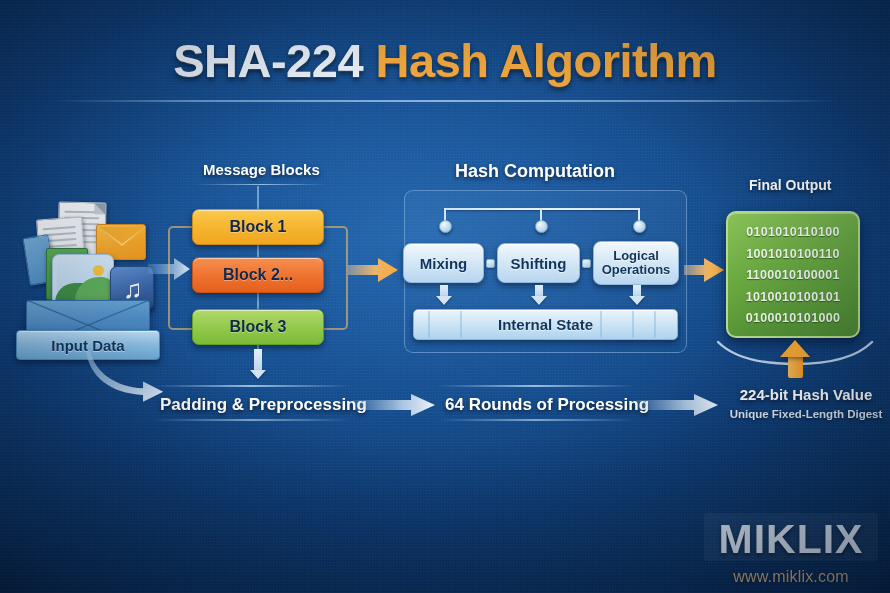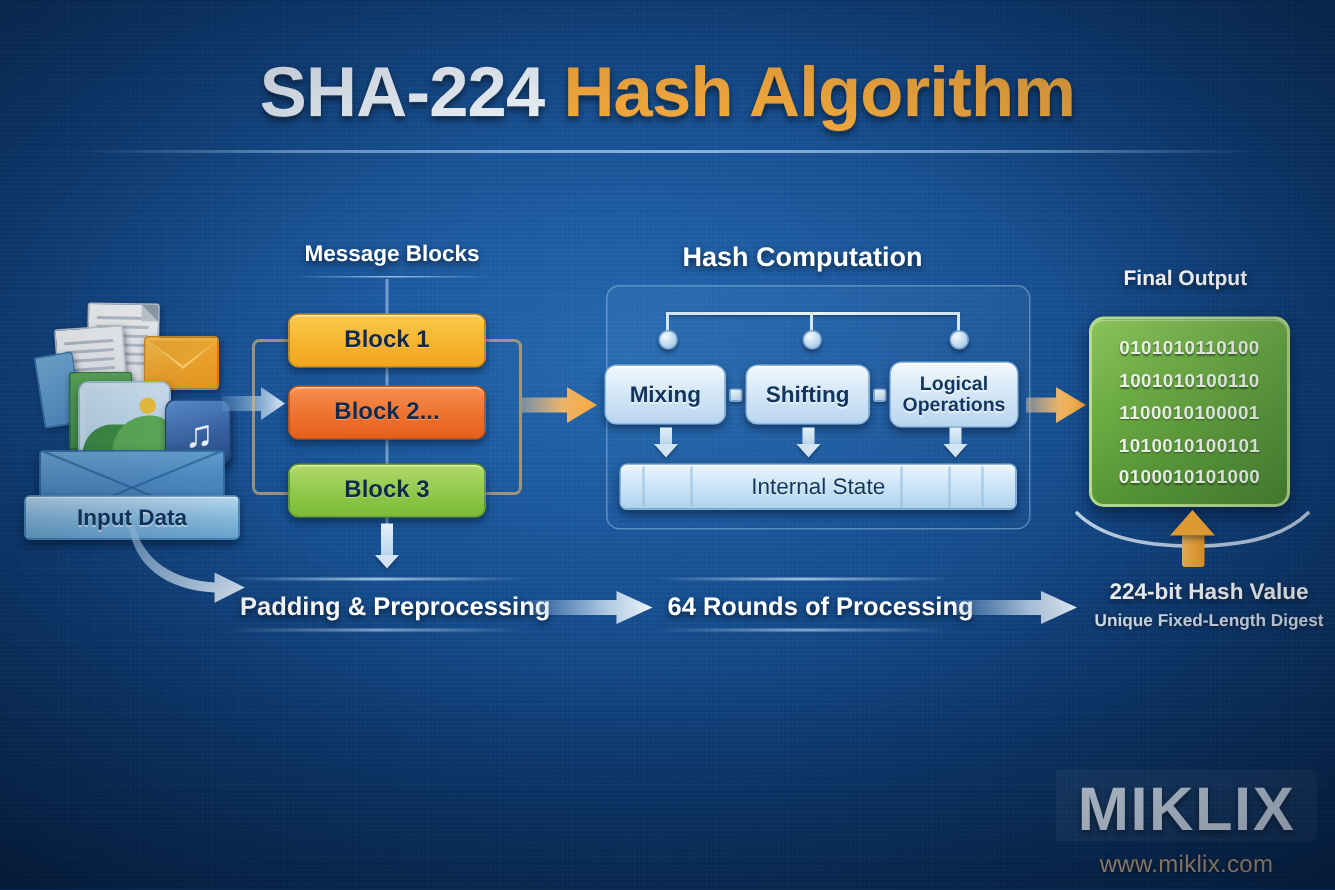--- a/index.html
+++ b/index.html
@@ -223,21 +223,21 @@
   #da3{ left:629px; top:285px; }
   .dn-arrow .shaft{ height:11px; }
 
   #internal-state{
     position:absolute; left:413px; top:309px; width:265px; height:31px; border-radius:5px;
     background:linear-gradient(180deg,#eaf5fd 0%,#cde4f5 48%,#aed3ee 100%);
     border:1px solid #8ab5da;
     box-shadow:0 3px 6px rgba(0,10,30,.45), inset 0 1px 0 rgba(255,255,255,.85);
     display:flex; align-items:center; justify-content:center;
   }
-  #internal-state span{ color:#11355c; font-size:15px; font-weight:normal; text-shadow:0 1px 0 rgba(255,255,255,.6); position:relative; z-index:2;}
+  #internal-state span{ color:#11355c; font-size:15px; font-weight:bold; text-shadow:0 1px 0 rgba(255,255,255,.6); position:relative; z-index:2;}
   .seg{ position:absolute; top:1px; bottom:1px; background:rgba(142,186,224,.5); }
   #sg1{ left:14px; width:2px; } #sg2{ left:46px; width:2px; }
   #sg3{ left:186px; width:2px; } #sg4{ left:218px; width:2px; }
   #sg5{ left:240px; width:2px; }
 
   
   #green-box{
     position:absolute; left:726px; top:211px; width:134px; height:127px; border-radius:10px;
     background:linear-gradient(160deg,#8cc45a 0%,#6fae44 35%,#5a9a38 70%,#4d8a30 100%);
     border:2px solid #b7dc8c;

